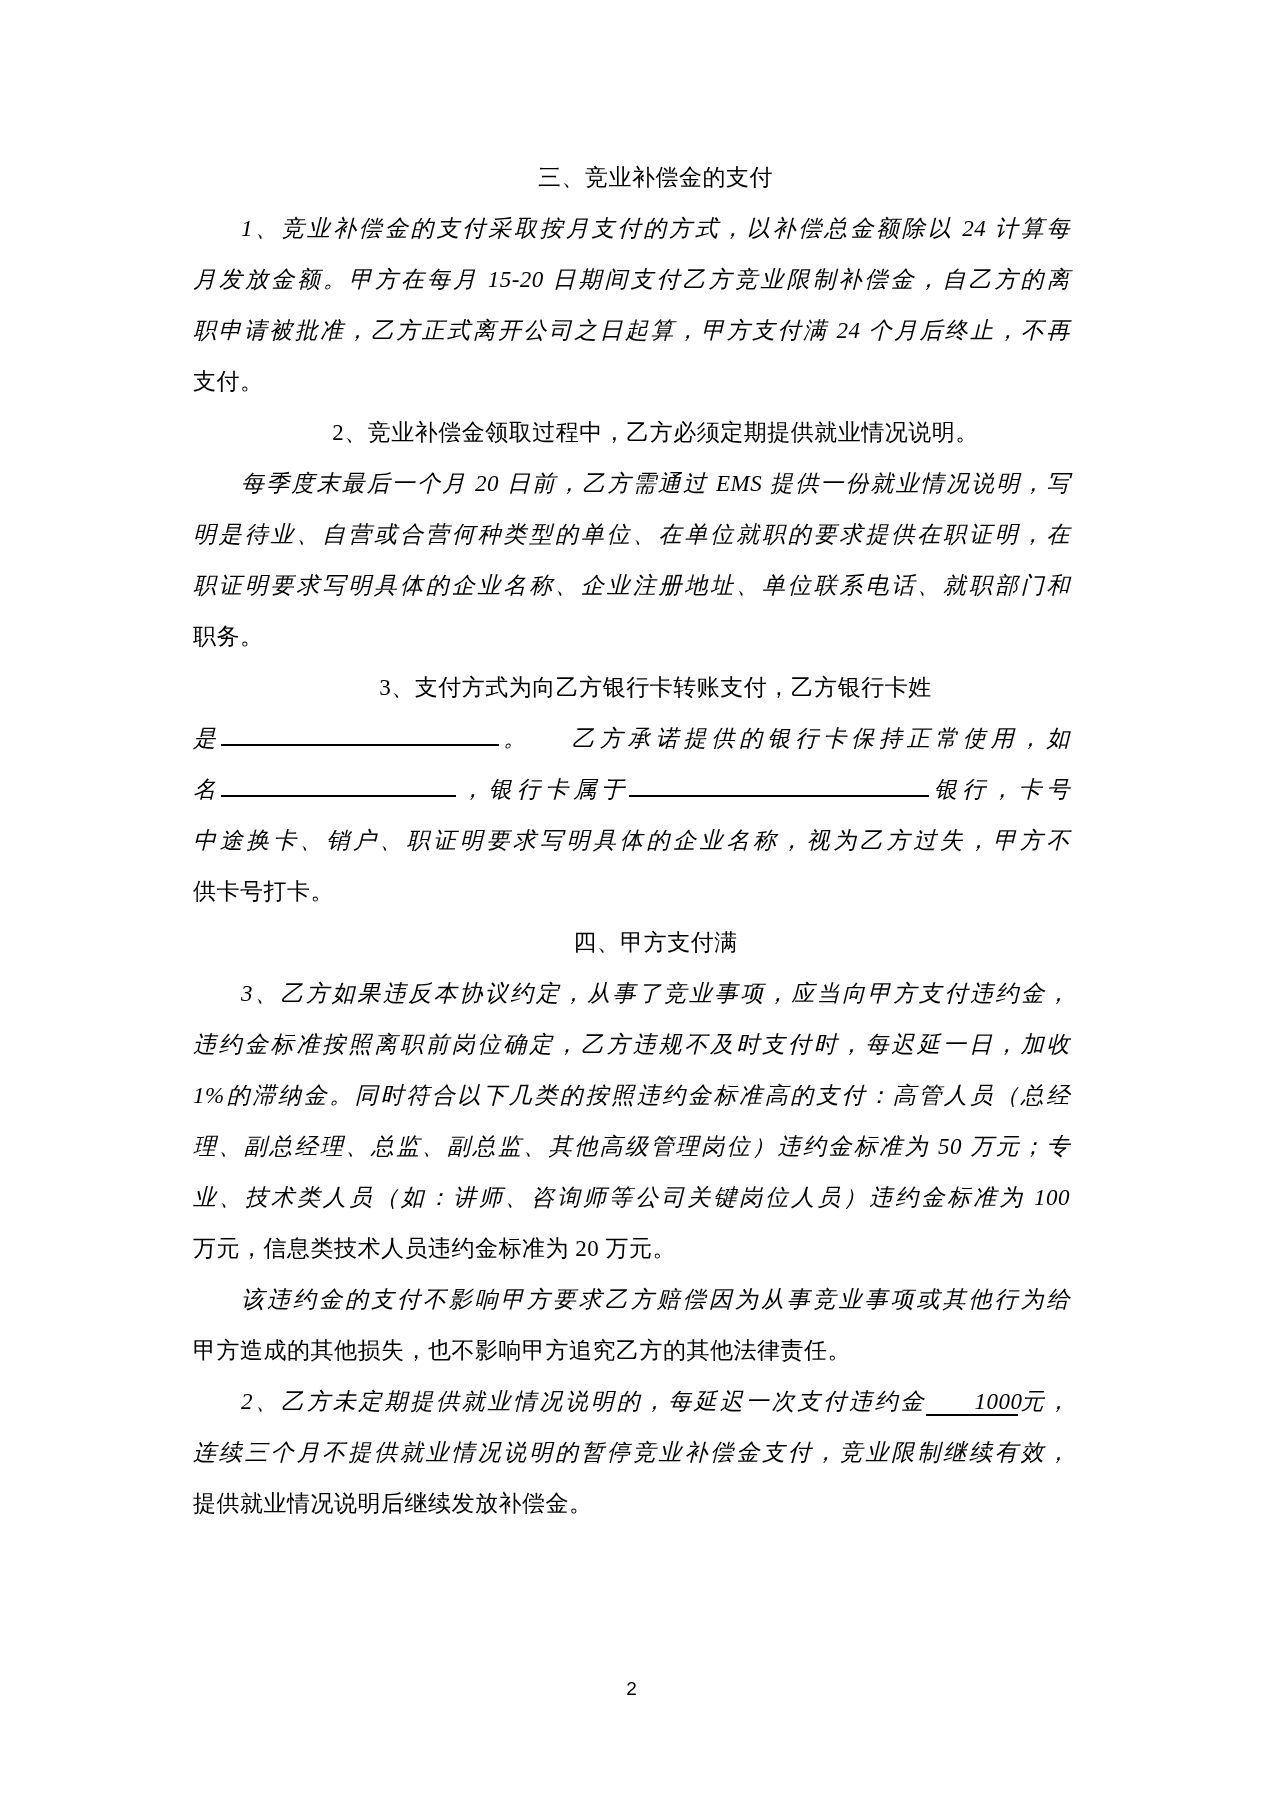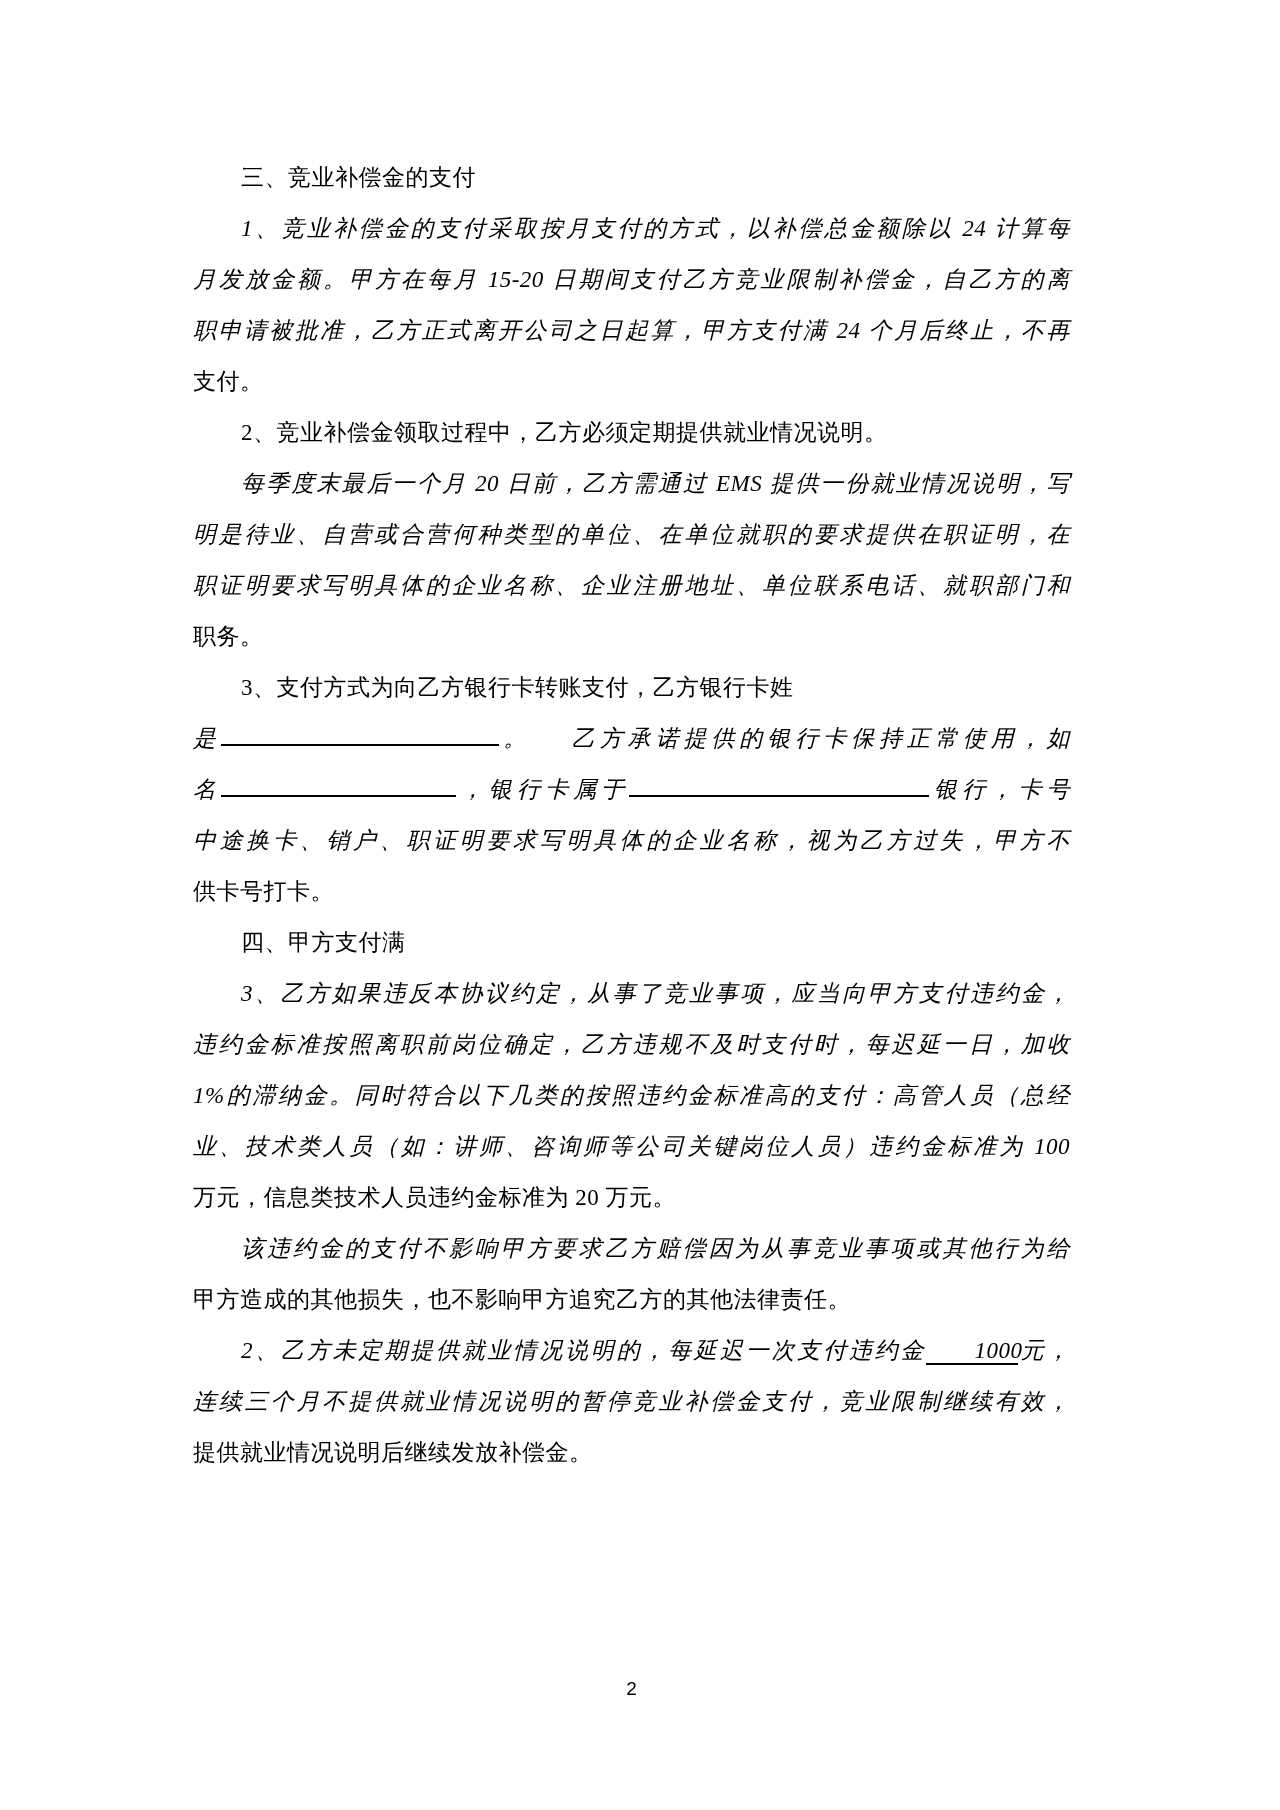--- a/index.html
+++ b/index.html
@@ -22,21 +22,21 @@
     top: 152px;
     width: 877px;
   }
   .line {
     height: 51px;
     line-height: 51px;
     font-size: 23px;
     letter-spacing: 0.5px;
     white-space: normal;
   }
-  .line.indent { text-indent: 48px; }
+  .line.indent { text-indent: 48px; text-align: center; }
   .line.fill {
     text-align: justify;
     text-align-last: justify;
     font-style: italic;
   }
   .blank {
     display: inline-block;
     border-bottom: 2px solid #000000;
     height: 1.05em;
     line-height: 1.05em;
@@ -72,20 +72,21 @@
       <div class="line">职务。</div>
       <div class="line indent">3、支付方式为向乙方银行卡转账支付，乙方银行卡姓</div>
       <div class="line fill"><span>是</span><span class="blank" style="width: 278px;"></span><span>。</span><span class="gap" style="width: 36px;"></span><span>乙方承诺提供的银行卡保持正常使用，如</span></div>
       <div class="line fill"><span>名</span><span class="blank" style="width: 235px;"></span><span>，银行卡属于</span><span class="blank" style="width: 300px;"></span><span>银行，卡号</span></div>
       <div class="line fill">中途换卡、销户、职证明要求写明具体的企业名称，视为乙方过失，甲方不</div>
       <div class="line">供卡号打卡。</div>
       <div class="line indent heading">四、甲方支付满</div>
       <div class="line fill indent">3、乙方如果违反本协议约定，从事了竞业事项，应当向甲方支付违约金，</div>
       <div class="line fill">违约金标准按照离职前岗位确定，乙方违规不及时支付时，每迟延一日，加收</div>
       <div class="line fill">1%的滞纳金。同时符合以下几类的按照违约金标准高的支付：高管人员（总经</div>
+      <div class="line fill">理、副总经理、总监、副总监、其他高级管理岗位）违约金标准为 50 万元；专</div>
       <div class="line fill">业、技术类人员（如：讲师、咨询师等公司关键岗位人员）违约金标准为 100</div>
       <div class="line">万元，信息类技术人员违约金标准为 20 万元。</div>
       <div class="line fill indent">该违约金的支付不影响甲方要求乙方赔偿因为从事竞业事项或其他行为给</div>
       <div class="line">甲方造成的其他损失，也不影响甲方追究乙方的其他法律责任。</div>
       <div class="line fill indent"><span>2、乙方未定期提供就业情况说明的，每延迟一次支付违约金</span><span class="blank" style="width: 92px;">1000</span><span>元，</span></div>
       <div class="line fill">连续三个月不提供就业情况说明的暂停竞业补偿金支付，竞业限制继续有效，</div>
       <div class="line">提供就业情况说明后继续发放补偿金。</div>
     </div>
   <div class="page-number">2</div>
 </div>

